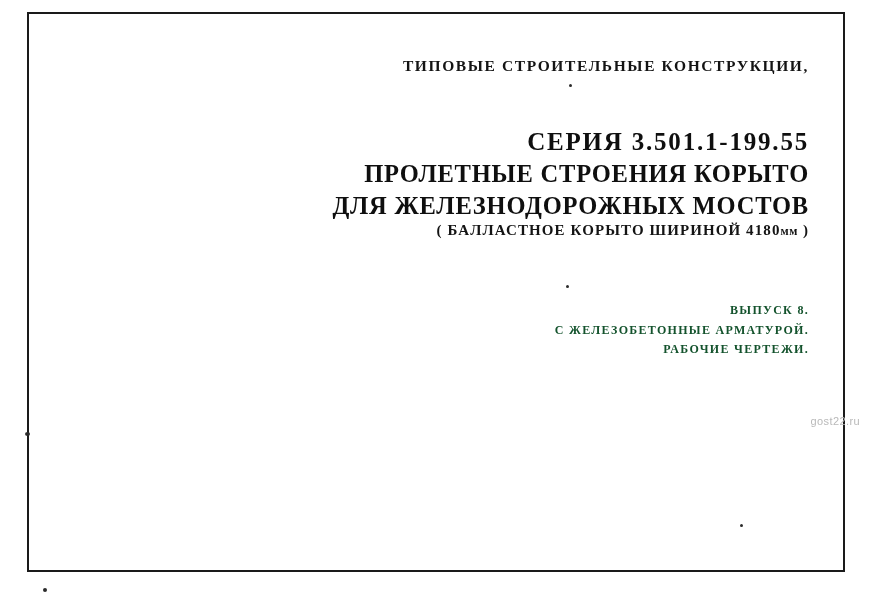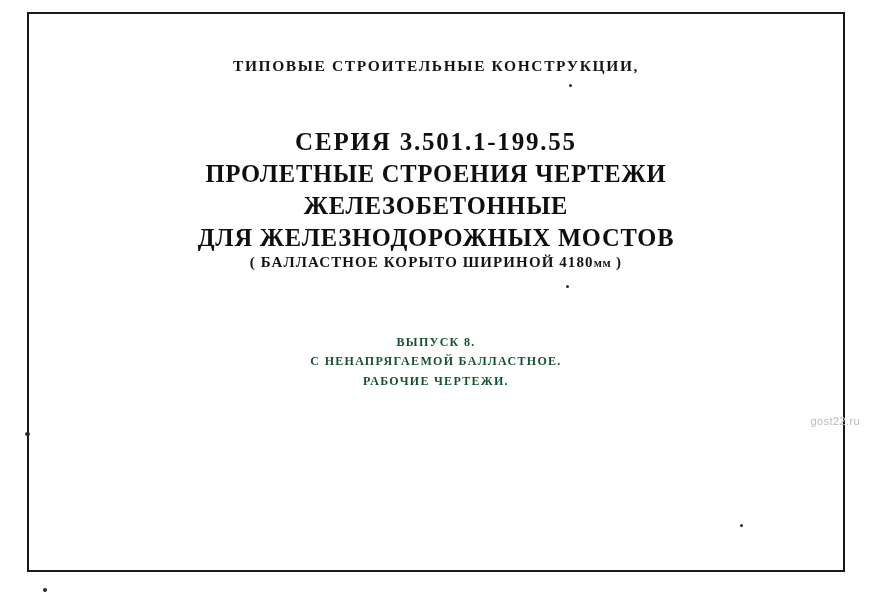--- a/index.html
+++ b/index.html
@@ -36,22 +36,22 @@
     background: #2b2b2b;
     border-radius: 50%;
   }
   .content {
     position: absolute;
     left: 27px;
     top: 12px;
     width: 818px;
     height: 560px;
     box-sizing: border-box;
-    padding: 22px 48px;
-    text-align: center;
+    padding: 22px 36px;
+    text-align: right;
   }
   .header-block {
     margin-top: 20px;
   }
   .header-line {
     font-family: "Liberation Serif", serif;
     font-size: 15.5px;
     letter-spacing: 1.6px;
     font-weight: 700;
     color: #141414;
@@ -123,29 +123,28 @@
   <div class="tick" style="left:43px; top:588px; width:4px; height:4px;"></div>
 
   <div class="content">
 
     <div class="header-block">
       <div class="header-line">ТИПОВЫЕ СТРОИТЕЛЬНЫЕ КОНСТРУКЦИИ,</div>
     </div>
 
     <div class="title-block">
       <div class="series-line">СЕРИЯ 3.501.1-199.55</div>
-      <div class="title-line">ПРОЛЕТНЫЕ СТРОЕНИЯ ЧЕРТЕЖИ</div>
-      <div class="title-line">ЖЕЛЕЗОБЕТОННЫЕ</div>
+      <div class="title-line">ПРОЛЕТНЫЕ СТРОЕНИЯ КОРЫТО</div>
       <div class="title-line">ДЛЯ ЖЕЛЕЗНОДОРОЖНЫХ МОСТОВ</div>
       <div class="subtitle-line"><span>( БАЛЛАСТНОЕ КОРЫТО ШИРИНОЙ 4180</span><span class="small">мм</span><span> )</span></div>
     </div>
 
     <div class="issue-block">
       <div class="issue-line">ВЫПУСК 8.</div>
-      <div class="issue-line">С НЕНАПРЯГАЕМОЙ БАЛЛАСТНОЕ.</div>
+      <div class="issue-line">С ЖЕЛЕЗОБЕТОННЫЕ АРМАТУРОЙ.</div>
       <div class="issue-line">РАБОЧИЕ ЧЕРТЕЖИ.</div>
     </div>
 
   </div>
 
   <div class="watermark">gost22.ru</div>
 
 </div>
 
 </body></html>

